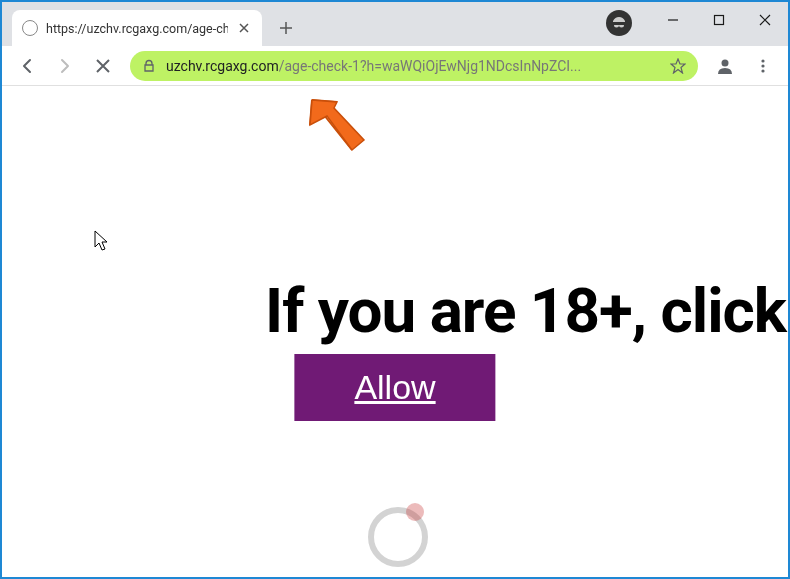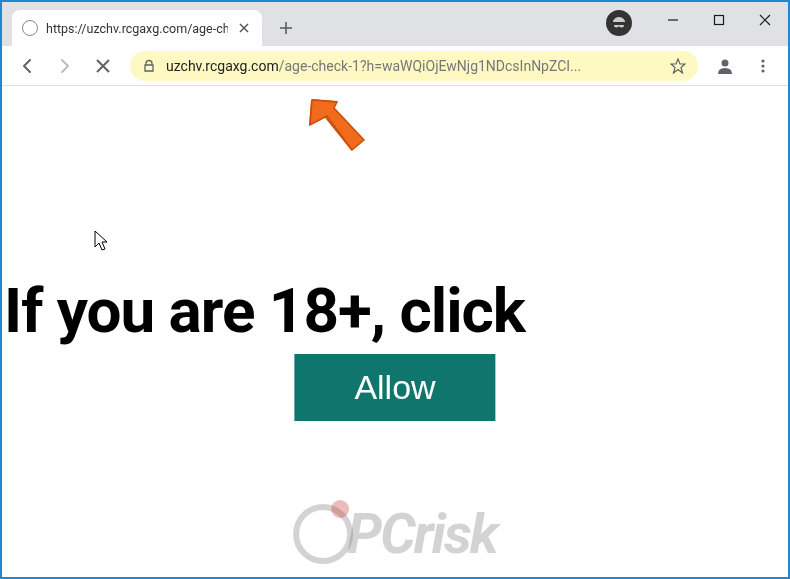--- a/index.html
+++ b/index.html
@@ -111,21 +111,21 @@
   display: flex;
   align-items: center;
   justify-content: center;
   color: #5f6368;
   border-radius: 50%;
 }
 .nav-btn.disabled { color: #bdbdbd; }
 .omnibox {
   flex: 1;
   height: 30px;
-  background: #fef9c3;
+  background: #bef264;
   border-radius: 15px;
   display: flex;
   align-items: center;
   padding: 0 12px;
   margin: 0 6px;
   gap: 10px;
 }
 .omnibox .lock {
   color: #5f6368;
   flex-shrink: 0;
@@ -153,37 +153,38 @@
   left: 2px;
   right: 2px;
   bottom: 2px;
   background: #fff;
 }
 .headline {
   position: absolute;
   top: 188px;
   left: 0;
   right: 0;
-  text-align: left;
+  text-align: right;
   font-size: 62px;
   font-weight: bold;
   color: #000;
   letter-spacing: -1px;
 }
 .allow-btn {
   position: absolute;
   top: 268px;
   left: 50%;
   transform: translateX(-50%);
-  background: #0f766e;
+  background: #701a75;
   color: #fff;
   font-size: 34px;
   font-weight: 400;
   padding: 14px 60px;
   border: none;
+  text-decoration: underline;
 }
 .arrow-annotation {
   position: absolute;
   top: 78px;
   left: 290px;
   pointer-events: none;
 }
 .watermark {
   position: absolute;
   bottom: 8px;
@@ -313,21 +314,20 @@
       </svg>
   </div>
 </div>
 
 <div class="content">
   <div class="headline">If you are 18+, click</div>
   <button class="allow-btn">Allow</button>
 
   <div class="watermark">
     <span class="pc-icon"></span>
-    <span class="pc-risk">PCrisk</span>
   </div>
 </div>
 
 <div class="arrow-annotation">
   <svg width="90" height="90" viewBox="0 0 90 90">
     <path d="M60 70 L20 20 M20 20 L18 45 M20 20 L45 22 Z" fill="#f26a1b" stroke="#c94f0a" stroke-width="2"></path>
     <path d="M20 20 L18 45 L35 36 L60 70 L72 60 L42 28 L45 22 Z" fill="#f26a1b" stroke="#c94f0a" stroke-width="1.5"></path>
   </svg>
 </div>
 

